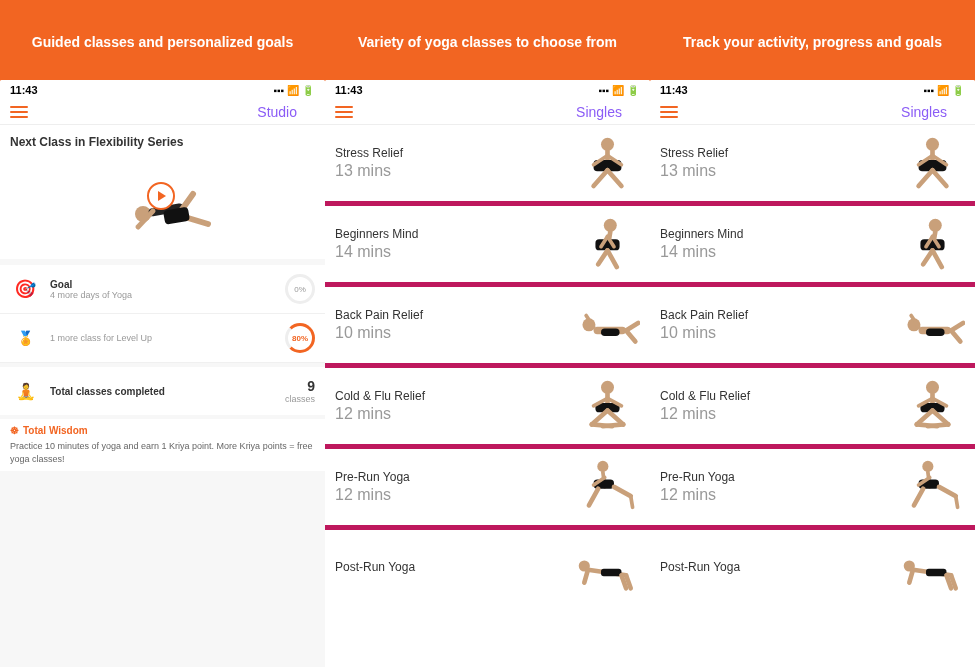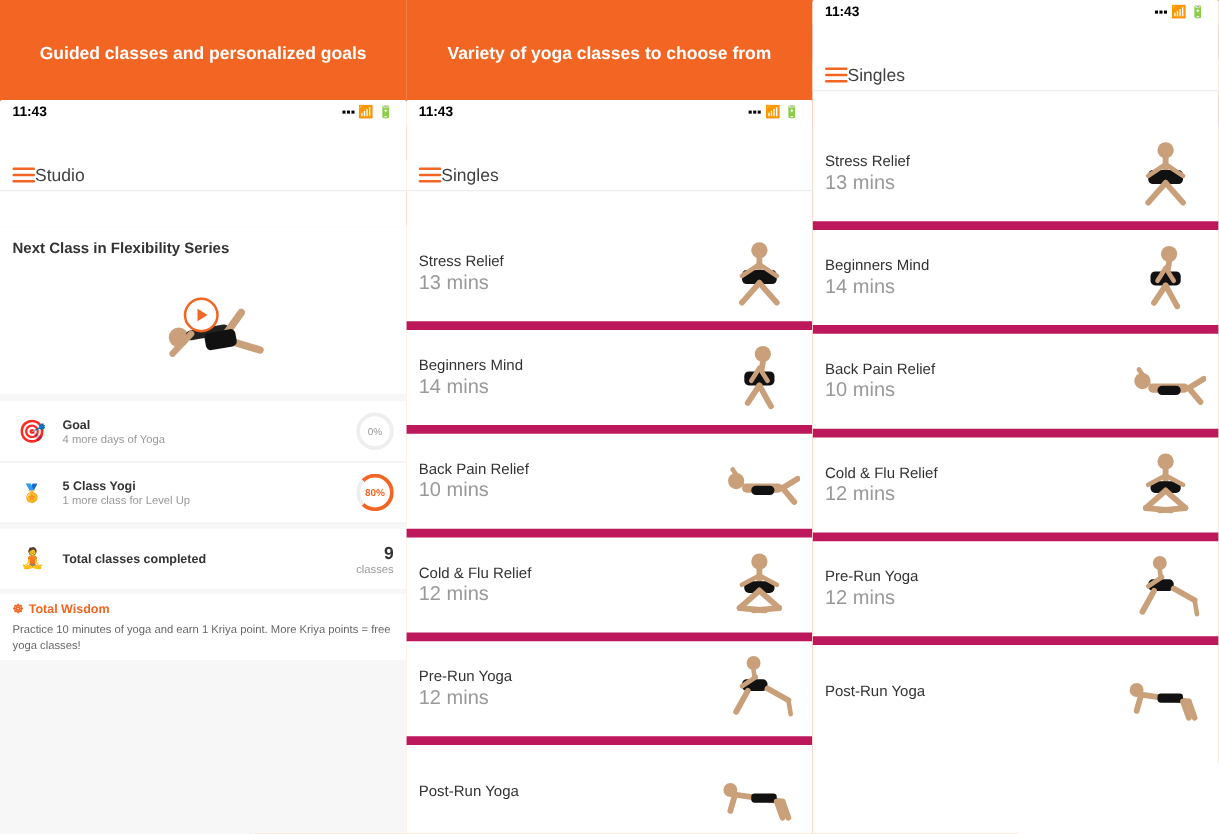--- a/index.html
+++ b/index.html
@@ -36,21 +36,20 @@
 
     .phone-frame {
       flex: 1;
       width: 100%;
       background: white;
       display: flex;
       flex-direction: column;
       overflow: hidden;
       border-radius: 2px 2px 0 0;
       margin: 0 4px;
-      gap: 28px;
     }
 
     
     .status-bar {
       display: flex;
       justify-content: space-between;
       align-items: center;
       padding: 4px 10px;
       font-size: 11px;
       font-weight: 600;
@@ -83,24 +82,24 @@
 
     .hamburger-icon span {
       display: block;
       height: 2px;
       background: #f26522;
       border-radius: 1px;
     }
 
     .nav-title {
       flex: 1;
-      text-align: left;
+      text-align: right;
       font-size: 14px;
       font-weight: 500;
-      color: #404040;
+      color: #8b5cf6;
     }
 
     
     .phone1-content {
       flex: 1;
       overflow: hidden;
       background: #f7f7f7;
     }
 
     .next-class-section {
@@ -243,21 +242,21 @@
     .classes-list {
       flex: 1;
       overflow: hidden;
       background: white;
     }
 
     .class-item {
       display: flex;
       align-items: center;
       padding: 8px 10px;
-      border-bottom: 7px solid #be185d;
+      border-bottom: 5px solid #be185d;
       min-height: 72px;
     }
 
     .class-info {
       flex: 1;
     }
 
     .class-name {
       font-size: 12px;
       font-weight: 500;
@@ -338,21 +337,20 @@
           <div class="stat-text">
             <div class="stat-label">Goal</div>
             <div class="stat-sub">4 more days of Yoga</div>
           </div>
           <div class="circle-progress">0%</div>
         </div>
 
         <div class="stat-row">
           <div class="stat-icon" style="font-size:14px;">🏅</div>
           <div class="stat-text">
-            <div class="stat-label">5 Class Yogi</div>
             <div class="stat-sub">1 more class for Level Up</div>
           </div>
           <div class="circle-progress orange">80%</div>
         </div>
       </div>
 
       <div class="total-classes-section">
         <div class="stat-icon" style="font-size:16px;">🧘</div>
         <div class="stat-text">
           <div class="stat-label">Total classes completed</div>
@@ -504,20 +502,21 @@
             <line x1="50" y1="38" x2="55" y2="52" stroke="#c9a07a" stroke-width="5" stroke-linecap="round"></line>
             <line x1="14" y1="32" x2="10" y2="46" stroke="#c9a07a" stroke-width="5" stroke-linecap="round"></line>
           </svg>
         </div>
       </div>
     </div>
   </div>
 </div>
 
 <div class="phone-column">
+  <div class="phone-header-text">Track your activity, progress and goals</div>
   <div class="phone-frame">
     <div class="status-bar">
       <span>11:43</span>
       <div class="status-icons">
         <span>▪▪▪</span>
         <span>📶</span>
         <span>🔋</span>
       </div>
     </div>
     <div class="nav-bar">

